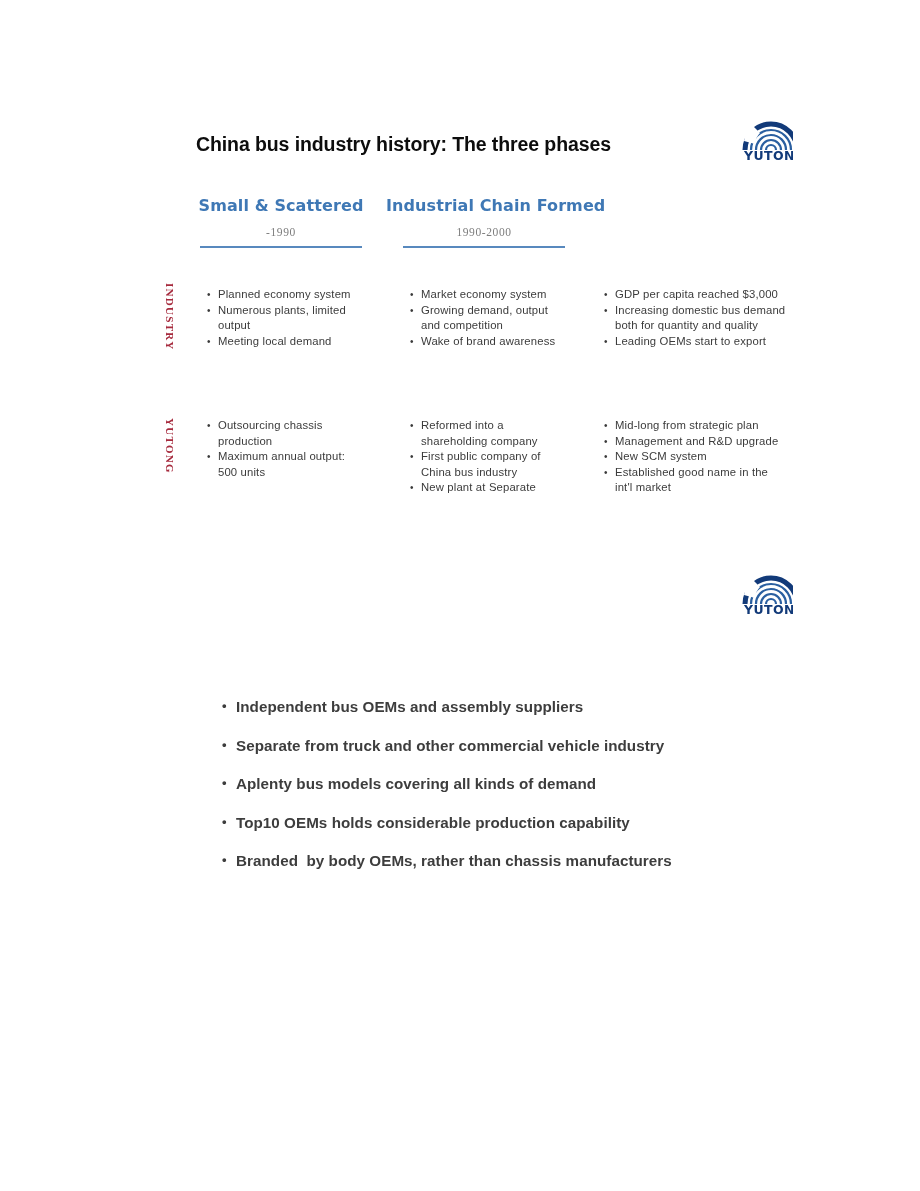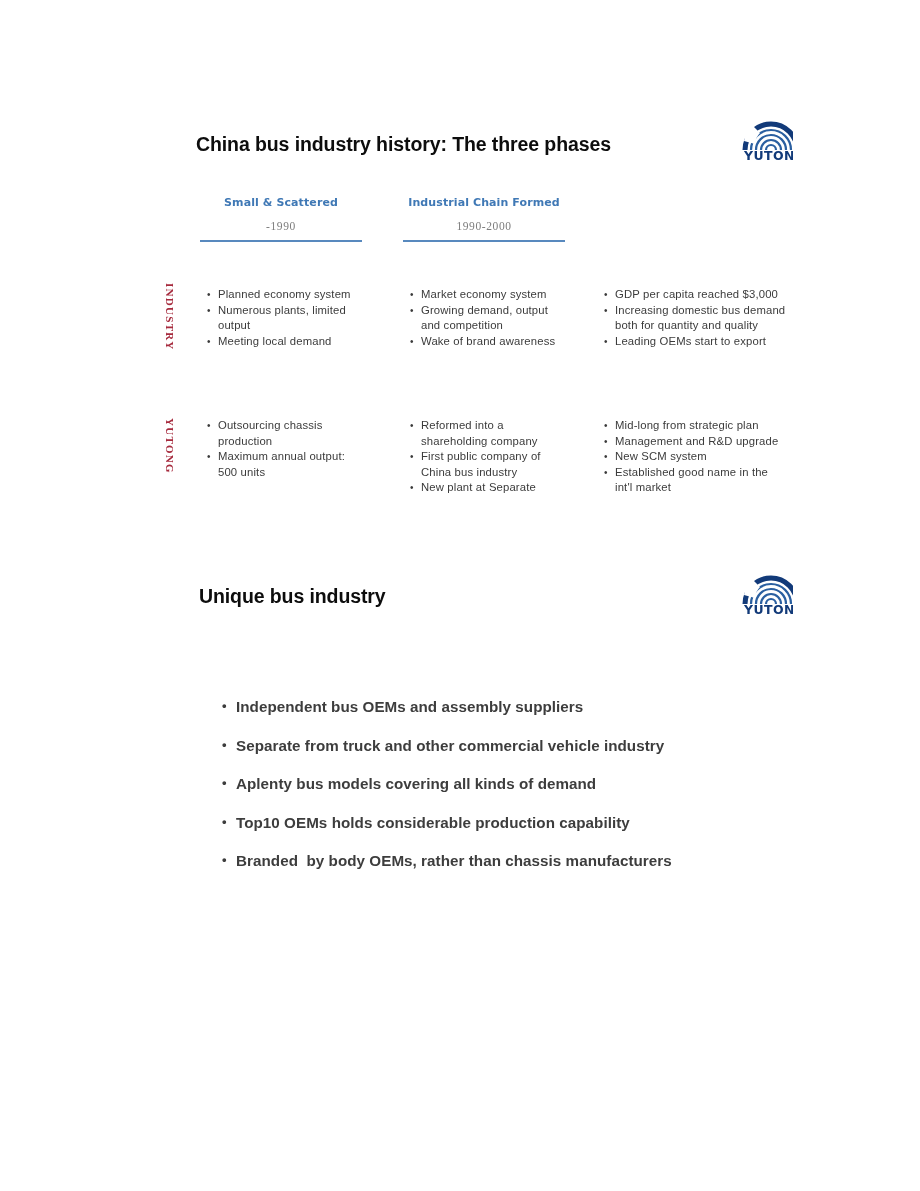--- a/index.html
+++ b/index.html
@@ -70,21 +70,21 @@
   
   .phase-col {
     position: absolute;
     top: 196px;
     width: 196px;
     text-align: center;
   }
   .phase-name {
     font-family: "DejaVu Sans", sans-serif;
     font-weight: bold;
-    font-size: 11px;
+    font-size: 16px;
     color: #3f78b5;
     letter-spacing: 0.1px;
     white-space: nowrap;
   }
   .phase-period {
     margin-top: 11px;
     font-family: Liberation Serif, serif;
     font-size: 11.5px;
     color: #7d7d7d;
     letter-spacing: 0.6px;
@@ -266,21 +266,20 @@
 int'l market</li>
         </ul>
       </div>
 
     </div>
   </div>
 
   <div class="slide">
     <div class="slide-clip" style="height:900px;">
 
-      <div class="slide-title" style="left:199px; top:585px;">Unique bus industry</div>
 
       <div class="logo" style="left:742px; top:571px;">
         <svg width="58" height="34" viewBox="0 0 58 34" aria-hidden="true">
           <g fill="none" stroke="#1c4f92">
             <path d="M3 33 A26 26 0 0 1 55 33" stroke="#123a79" stroke-width="5"></path>
             <path d="M9 33 A20 20 0 0 1 49 33" stroke="#2a5fa0" stroke-width="2.2"></path>
             <path d="M14 33 A15 15 0 0 1 44 33" stroke="#2a5fa0" stroke-width="2.2"></path>
             <path d="M19 33 A10 10 0 0 1 39 33" stroke="#2a5fa0" stroke-width="2.2"></path>
             <path d="M24 33 A5 5 0 0 1 34 33" stroke="#2a5fa0" stroke-width="2.2"></path>
           </g>

